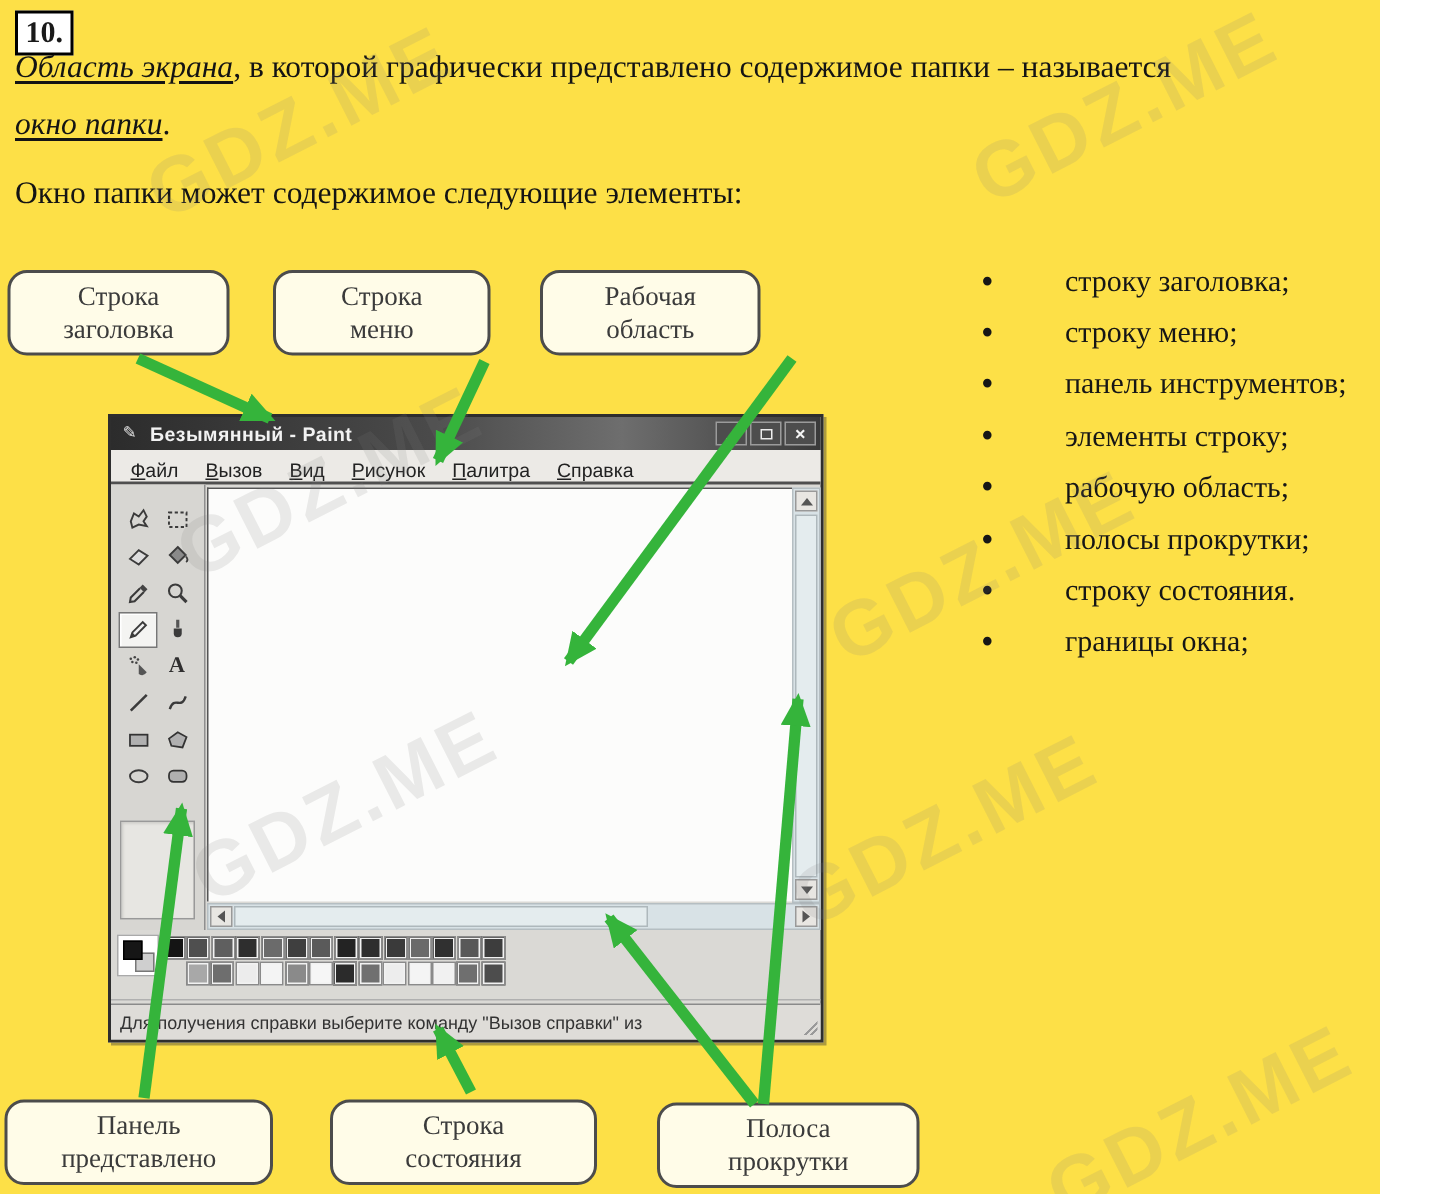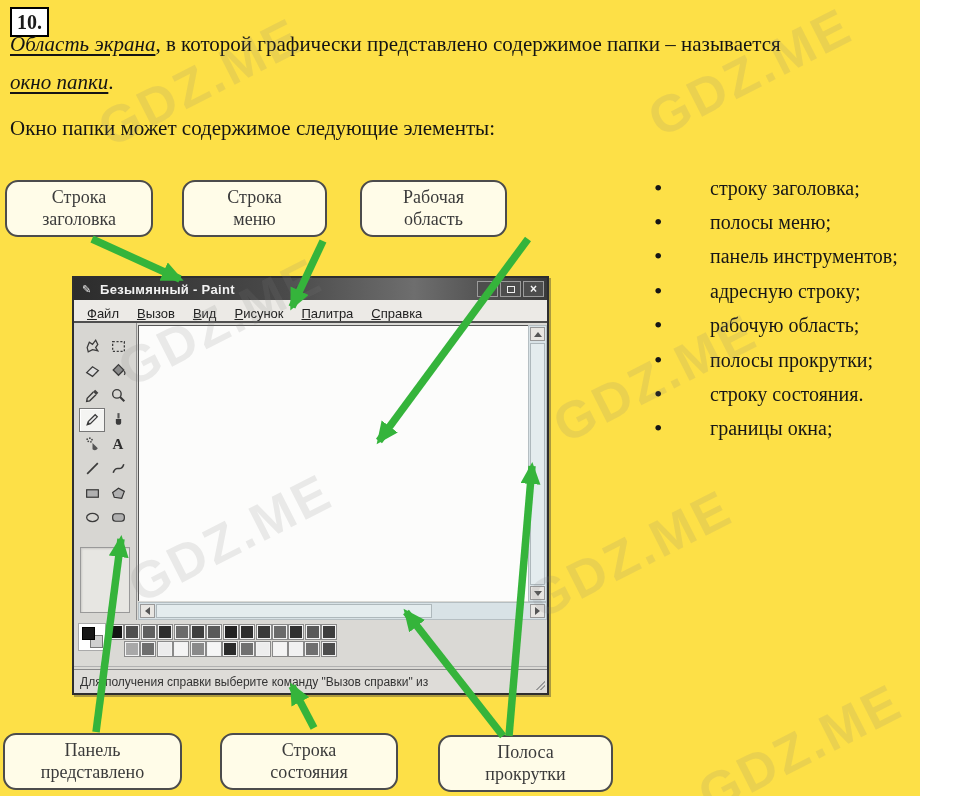--- a/index.html
+++ b/index.html
@@ -111,29 +111,29 @@
   <div class="intro-line line2"><span class="term">окно папки</span><span>.</span></div>
   <div class="intro-line subtitle">Окно папки может содержимое следующие элементы:</div>
 
   <ul class="bullets" id="bullet-list">
       <li>
         <span class="dot"></span>
         <span>строку заголовка;</span>
       </li>
       <li>
         <span class="dot"></span>
-        <span>полосы меню;</span>
+        <span>строку меню;</span>
       </li>
       <li>
         <span class="dot"></span>
         <span>панель инструментов;</span>
       </li>
       <li>
         <span class="dot"></span>
-        <span>адресную строку;</span>
+        <span>элементы строку;</span>
       </li>
       <li>
         <span class="dot"></span>
         <span>рабочую область;</span>
       </li>
       <li>
         <span class="dot"></span>
         <span>полосы прокрутки;</span>
       </li>
       <li>

